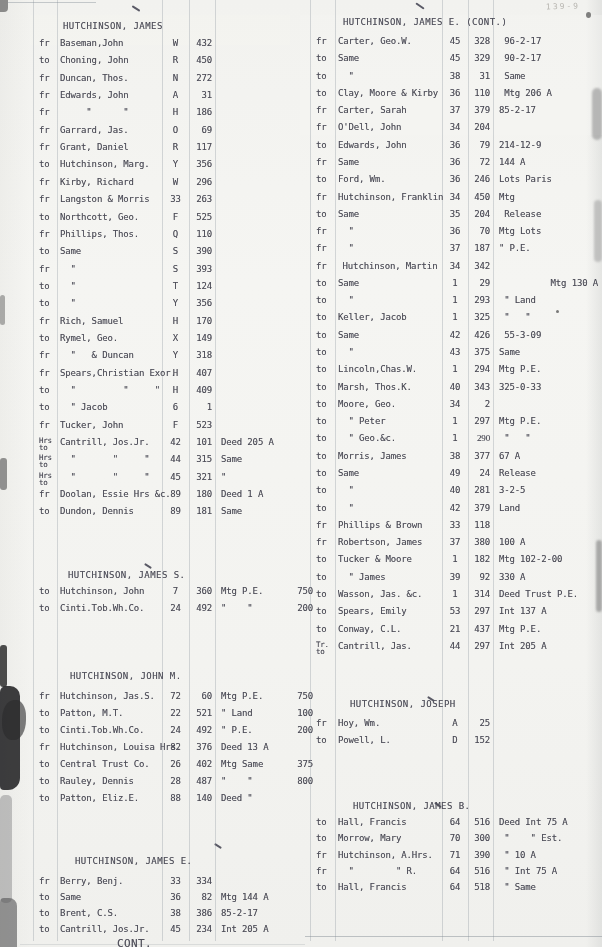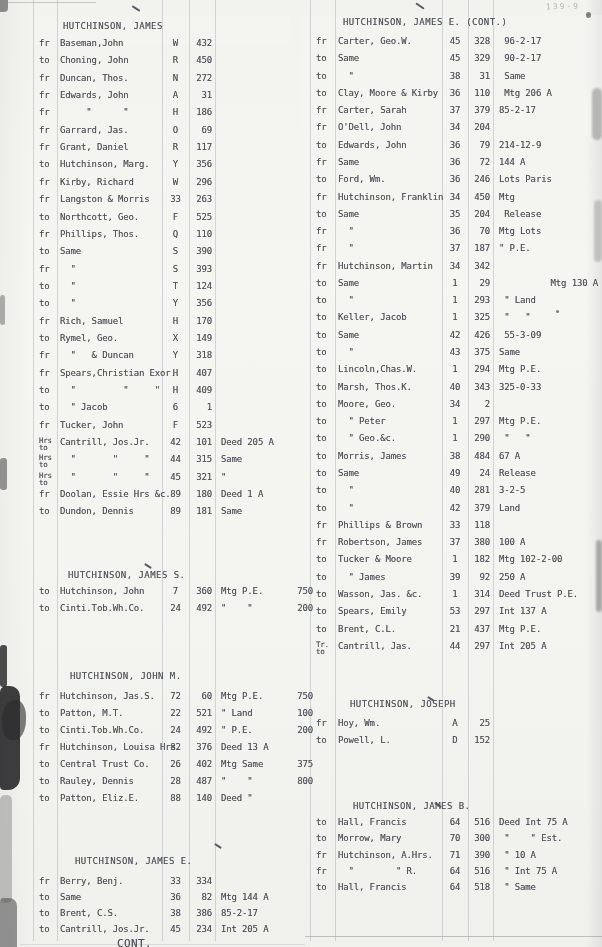--- a/index.html
+++ b/index.html
@@ -143,42 +143,42 @@
     <div class="row" style="left: 310px; top: 87.84px; width: 288px; height: 17.28px;"><div class="cell c-marker" style="width: 25px;">to</div><div class="cell c-name" style="width: 107px;">Clay, Moore &amp; Kirby</div><div class="cell c-book" style="width: 26px;">36</div><div class="cell c-page" style="width: 25px;">110</div><div class="cell c-note" style="width: 105px;"> Mtg 206 A</div></div>
     <div class="row" style="left: 310px; top: 105.12px; width: 288px; height: 17.28px;"><div class="cell c-marker" style="width: 25px;">fr</div><div class="cell c-name" style="width: 107px;">Carter, Sarah</div><div class="cell c-book" style="width: 26px;">37</div><div class="cell c-page" style="width: 25px;">379</div><div class="cell c-note" style="width: 105px;">85-2-17</div></div>
     <div class="row" style="left: 310px; top: 122.4px; width: 288px; height: 17.28px;"><div class="cell c-marker" style="width: 25px;">fr</div><div class="cell c-name" style="width: 107px;">O'Dell, John</div><div class="cell c-book" style="width: 26px;">34</div><div class="cell c-page" style="width: 25px;">204</div><div class="cell c-note" style="width: 105px;"></div></div>
     <div class="row" style="left: 310px; top: 139.68px; width: 288px; height: 17.28px;"><div class="cell c-marker" style="width: 25px;">to</div><div class="cell c-name" style="width: 107px;">Edwards, John</div><div class="cell c-book" style="width: 26px;">36</div><div class="cell c-page" style="width: 25px;">79</div><div class="cell c-note" style="width: 105px;">214-12-9</div></div>
     <div class="row" style="left: 310px; top: 156.96px; width: 288px; height: 17.28px;"><div class="cell c-marker" style="width: 25px;">fr</div><div class="cell c-name" style="width: 107px;">Same</div><div class="cell c-book" style="width: 26px;">36</div><div class="cell c-page" style="width: 25px;">72</div><div class="cell c-note" style="width: 105px;">144 A</div></div>
     <div class="row" style="left: 310px; top: 174.24px; width: 288px; height: 17.28px;"><div class="cell c-marker" style="width: 25px;">to</div><div class="cell c-name" style="width: 107px;">Ford, Wm.</div><div class="cell c-book" style="width: 26px;">36</div><div class="cell c-page" style="width: 25px;">246</div><div class="cell c-note" style="width: 105px;">Lots Paris</div></div>
     <div class="row" style="left: 310px; top: 191.52px; width: 288px; height: 17.28px;"><div class="cell c-marker" style="width: 25px;">fr</div><div class="cell c-name" style="width: 107px;">Hutchinson, Franklin</div><div class="cell c-book" style="width: 26px;">34</div><div class="cell c-page" style="width: 25px;">450</div><div class="cell c-note" style="width: 105px;">Mtg</div></div>
     <div class="row" style="left: 310px; top: 208.8px; width: 288px; height: 17.28px;"><div class="cell c-marker" style="width: 25px;">to</div><div class="cell c-name" style="width: 107px;">Same</div><div class="cell c-book" style="width: 26px;">35</div><div class="cell c-page" style="width: 25px;">204</div><div class="cell c-note" style="width: 105px;"> Release</div></div>
     <div class="row" style="left: 310px; top: 226.08px; width: 288px; height: 17.28px;"><div class="cell c-marker" style="width: 25px;">fr</div><div class="cell c-name" style="width: 107px;">  "</div><div class="cell c-book" style="width: 26px;">36</div><div class="cell c-page" style="width: 25px;">70</div><div class="cell c-note" style="width: 105px;">Mtg Lots</div></div>
     <div class="row" style="left: 310px; top: 243.36px; width: 288px; height: 17.28px;"><div class="cell c-marker" style="width: 25px;">fr</div><div class="cell c-name" style="width: 107px;">  "</div><div class="cell c-book" style="width: 26px;">37</div><div class="cell c-page" style="width: 25px;">187</div><div class="cell c-note" style="width: 105px;">" P.E.</div></div>
-    <div class="row" style="left: 310px; top: 260.64px; width: 288px; height: 17.28px;"><div class="cell c-marker" style="width: 25px;">fr</div><div class="cell c-name" style="width: 107px;">Hutchinson, Martin</div><div class="cell c-book" style="width: 26px;">34</div><div class="cell c-page" style="width: 25px;">342</div><div class="cell c-note" style="width: 105px;"></div></div>
+    <div class="row" style="left: 310px; top: 260.64px; width: 288px; height: 17.28px;"><div class="cell c-marker" style="width: 25px;">fr</div><div class="cell c-name" style="width: 107px; text-align: center;">Hutchinson, Martin</div><div class="cell c-book" style="width: 26px;">34</div><div class="cell c-page" style="width: 25px;">342</div><div class="cell c-note" style="width: 105px;"></div></div>
     <div class="row" style="left: 310px; top: 277.92px; width: 288px; height: 17.28px;"><div class="cell c-marker" style="width: 25px;">to</div><div class="cell c-name" style="width: 107px;">Same</div><div class="cell c-book" style="width: 26px;">1</div><div class="cell c-page" style="width: 25px;">29</div><div class="cell c-note" style="width: 105px; text-align: right;">Mtg 130 A</div></div>
     <div class="row" style="left: 310px; top: 295.2px; width: 288px; height: 17.28px;"><div class="cell c-marker" style="width: 25px;">to</div><div class="cell c-name" style="width: 107px;">  "</div><div class="cell c-book" style="width: 26px;">1</div><div class="cell c-page" style="width: 25px;">293</div><div class="cell c-note" style="width: 105px;"> " Land</div></div>
     <div class="row" style="left: 310px; top: 312.48px; width: 288px; height: 17.28px;"><div class="cell c-marker" style="width: 25px;">to</div><div class="cell c-name" style="width: 107px;">Keller, Jacob</div><div class="cell c-book" style="width: 26px;">1</div><div class="cell c-page" style="width: 25px;">325</div><div class="cell c-note" style="width: 105px;"> "   "</div></div>
     <div class="row" style="left: 310px; top: 329.76px; width: 288px; height: 17.28px;"><div class="cell c-marker" style="width: 25px;">to</div><div class="cell c-name" style="width: 107px;">Same</div><div class="cell c-book" style="width: 26px;">42</div><div class="cell c-page" style="width: 25px;">426</div><div class="cell c-note" style="width: 105px;"> 55-3-09</div></div>
     <div class="row" style="left: 310px; top: 347.04px; width: 288px; height: 17.28px;"><div class="cell c-marker" style="width: 25px;">to</div><div class="cell c-name" style="width: 107px;">  "</div><div class="cell c-book" style="width: 26px;">43</div><div class="cell c-page" style="width: 25px;">375</div><div class="cell c-note" style="width: 105px;">Same</div></div>
     <div class="row" style="left: 310px; top: 364.32px; width: 288px; height: 17.28px;"><div class="cell c-marker" style="width: 25px;">to</div><div class="cell c-name" style="width: 107px;">Lincoln,Chas.W.</div><div class="cell c-book" style="width: 26px;">1</div><div class="cell c-page" style="width: 25px;">294</div><div class="cell c-note" style="width: 105px;">Mtg P.E.</div></div>
     <div class="row" style="left: 310px; top: 381.6px; width: 288px; height: 17.28px;"><div class="cell c-marker" style="width: 25px;">to</div><div class="cell c-name" style="width: 107px;">Marsh, Thos.K.</div><div class="cell c-book" style="width: 26px;">40</div><div class="cell c-page" style="width: 25px;">343</div><div class="cell c-note" style="width: 105px;">325-0-33</div></div>
     <div class="row" style="left: 310px; top: 398.88px; width: 288px; height: 17.28px;"><div class="cell c-marker" style="width: 25px;">to</div><div class="cell c-name" style="width: 107px;">Moore, Geo.</div><div class="cell c-book" style="width: 26px;">34</div><div class="cell c-page" style="width: 25px;">2</div><div class="cell c-note" style="width: 105px;"></div></div>
     <div class="row" style="left: 310px; top: 416.16px; width: 288px; height: 17.28px;"><div class="cell c-marker" style="width: 25px;">to</div><div class="cell c-name" style="width: 107px;">  " Peter</div><div class="cell c-book" style="width: 26px;">1</div><div class="cell c-page" style="width: 25px;">297</div><div class="cell c-note" style="width: 105px;">Mtg P.E.</div></div>
-    <div class="row" style="left: 310px; top: 433.44px; width: 288px; height: 17.28px;"><div class="cell c-marker" style="width: 25px;">to</div><div class="cell c-name" style="width: 107px;">  " Geo.&amp;c.</div><div class="cell c-book" style="width: 26px;">1</div><div class="cell c-page" style="width: 25px;">290</div><div class="cell c-note" style="width: 105px;"> "   "</div></div>
-    <div class="row" style="left: 310px; top: 450.72px; width: 288px; height: 17.28px;"><div class="cell c-marker" style="width: 25px;">to</div><div class="cell c-name" style="width: 107px;">Morris, James</div><div class="cell c-book" style="width: 26px;">38</div><div class="cell c-page" style="width: 25px;">484</div><div class="cell c-note" style="width: 105px;">67 A</div></div>
+    <div class="row" style="left: 310px; top: 433.44px; width: 288px; height: 17.28px;"><div class="cell c-marker" style="width: 25px;">to</div><div class="cell c-name" style="width: 107px;">  " Geo.&amp;c.</div><div class="cell c-book" style="width: 26px;">1</div><div class="cell c-page" style="width: 25px; font-family: Liberation Serif, serif;">290</div><div class="cell c-note" style="width: 105px;"> "   "</div></div>
+    <div class="row" style="left: 310px; top: 450.72px; width: 288px; height: 17.28px;"><div class="cell c-marker" style="width: 25px;">to</div><div class="cell c-name" style="width: 107px;">Morris, James</div><div class="cell c-book" style="width: 26px;">38</div><div class="cell c-page" style="width: 25px;">377</div><div class="cell c-note" style="width: 105px;">67 A</div></div>
     <div class="row" style="left: 310px; top: 468px; width: 288px; height: 17.28px;"><div class="cell c-marker" style="width: 25px;">to</div><div class="cell c-name" style="width: 107px;">Same</div><div class="cell c-book" style="width: 26px;">49</div><div class="cell c-page" style="width: 25px;">24</div><div class="cell c-note" style="width: 105px;">Release</div></div>
     <div class="row" style="left: 310px; top: 485.28px; width: 288px; height: 17.28px;"><div class="cell c-marker" style="width: 25px;">to</div><div class="cell c-name" style="width: 107px;">  "</div><div class="cell c-book" style="width: 26px;">40</div><div class="cell c-page" style="width: 25px;">281</div><div class="cell c-note" style="width: 105px;">3-2-5</div></div>
     <div class="row" style="left: 310px; top: 502.56px; width: 288px; height: 17.28px;"><div class="cell c-marker" style="width: 25px;">to</div><div class="cell c-name" style="width: 107px;">  "</div><div class="cell c-book" style="width: 26px;">42</div><div class="cell c-page" style="width: 25px;">379</div><div class="cell c-note" style="width: 105px;">Land</div></div>
     <div class="row" style="left: 310px; top: 519.84px; width: 288px; height: 17.28px;"><div class="cell c-marker" style="width: 25px;">fr</div><div class="cell c-name" style="width: 107px;">Phillips &amp; Brown</div><div class="cell c-book" style="width: 26px;">33</div><div class="cell c-page" style="width: 25px;">118</div><div class="cell c-note" style="width: 105px;"></div></div>
     <div class="row" style="left: 310px; top: 537.12px; width: 288px; height: 17.28px;"><div class="cell c-marker" style="width: 25px;">fr</div><div class="cell c-name" style="width: 107px;">Robertson, James</div><div class="cell c-book" style="width: 26px;">37</div><div class="cell c-page" style="width: 25px;">380</div><div class="cell c-note" style="width: 105px;">100 A</div></div>
     <div class="row" style="left: 310px; top: 554.4px; width: 288px; height: 17.28px;"><div class="cell c-marker" style="width: 25px;">to</div><div class="cell c-name" style="width: 107px;">Tucker &amp; Moore</div><div class="cell c-book" style="width: 26px;">1</div><div class="cell c-page" style="width: 25px;">182</div><div class="cell c-note" style="width: 105px;">Mtg 102-2-00</div></div>
-    <div class="row" style="left: 310px; top: 571.68px; width: 288px; height: 17.28px;"><div class="cell c-marker" style="width: 25px;">to</div><div class="cell c-name" style="width: 107px;">  " James</div><div class="cell c-book" style="width: 26px;">39</div><div class="cell c-page" style="width: 25px;">92</div><div class="cell c-note" style="width: 105px;">250 A</div></div>
+    <div class="row" style="left: 310px; top: 571.68px; width: 288px; height: 17.28px;"><div class="cell c-marker" style="width: 25px;">to</div><div class="cell c-name" style="width: 107px;">  " James</div><div class="cell c-book" style="width: 26px;">39</div><div class="cell c-page" style="width: 25px;">92</div><div class="cell c-note" style="width: 105px;">330 A</div></div>
     <div class="row" style="left: 310px; top: 588.96px; width: 288px; height: 17.28px;"><div class="cell c-marker" style="width: 25px;">to</div><div class="cell c-name" style="width: 107px;">Wasson, Jas. &amp;c.</div><div class="cell c-book" style="width: 26px;">1</div><div class="cell c-page" style="width: 25px;">314</div><div class="cell c-note" style="width: 105px;">Deed Trust P.E.</div></div>
     <div class="row" style="left: 310px; top: 606.24px; width: 288px; height: 17.28px;"><div class="cell c-marker" style="width: 25px;">to</div><div class="cell c-name" style="width: 107px;">Spears, Emily</div><div class="cell c-book" style="width: 26px;">53</div><div class="cell c-page" style="width: 25px;">297</div><div class="cell c-note" style="width: 105px;">Int 137 A</div></div>
-    <div class="row" style="left: 310px; top: 623.52px; width: 288px; height: 17.28px;"><div class="cell c-marker" style="width: 25px;">to</div><div class="cell c-name" style="width: 107px;">Brent, C.L.</div><div class="cell c-book" style="width: 26px;">21</div><div class="cell c-page" style="width: 25px;">437</div><div class="cell c-note" style="width: 105px;">Mtg P.E.</div></div>
+    <div class="row" style="left: 310px; top: 623.52px; width: 288px; height: 17.28px;"><div class="cell c-marker" style="width: 25px;">to</div><div class="cell c-name" style="width: 107px;">Conway, C.L.</div><div class="cell c-book" style="width: 26px;">21</div><div class="cell c-page" style="width: 25px;">437</div><div class="cell c-note" style="width: 105px;">Mtg P.E.</div></div>
     <div class="row" style="left: 310px; top: 640.8px; width: 288px; height: 17.28px;"><div class="cell c-marker small" style="width: 25px;"><span>Tr.</span><span>to</span></div><div class="cell c-name" style="width: 107px;">Cantrill, Jas.</div><div class="cell c-book" style="width: 26px;">44</div><div class="cell c-page" style="width: 25px;">297</div><div class="cell c-note" style="width: 105px;">Int 205 A</div></div>
     <div class="section-title" style="left: 350px; top: 699px;">HUTCHINSON, JOSEPH</div>
     <div class="row" style="left: 310px; top: 718px; width: 288px; height: 17px;"><div class="cell c-marker" style="width: 25px;">fr</div><div class="cell c-name" style="width: 107px;">Hoy, Wm.</div><div class="cell c-book" style="width: 26px;">A</div><div class="cell c-page" style="width: 25px;">25</div><div class="cell c-note" style="width: 105px;"></div></div>
     <div class="row" style="left: 310px; top: 735px; width: 288px; height: 17px;"><div class="cell c-marker" style="width: 25px;">to</div><div class="cell c-name" style="width: 107px;">Powell, L.</div><div class="cell c-book" style="width: 26px;">D</div><div class="cell c-page" style="width: 25px;">152</div><div class="cell c-note" style="width: 105px;"></div></div>
     <div class="section-title" style="left: 353px; top: 801px;">HUTCHINSON, JAMES B.</div>
     <div class="row" style="left: 310px; top: 817px; width: 288px; height: 16.3px;"><div class="cell c-marker" style="width: 25px;">to</div><div class="cell c-name" style="width: 107px;">Hall, Francis</div><div class="cell c-book" style="width: 26px;">64</div><div class="cell c-page" style="width: 25px;">516</div><div class="cell c-note" style="width: 105px;">Deed Int 75 A</div></div>
     <div class="row" style="left: 310px; top: 833.3px; width: 288px; height: 16.3px;"><div class="cell c-marker" style="width: 25px;">to</div><div class="cell c-name" style="width: 107px;">Morrow, Mary</div><div class="cell c-book" style="width: 26px;">70</div><div class="cell c-page" style="width: 25px;">300</div><div class="cell c-note" style="width: 105px;"> "    " Est.</div></div>
     <div class="row" style="left: 310px; top: 849.6px; width: 288px; height: 16.3px;"><div class="cell c-marker" style="width: 25px;">fr</div><div class="cell c-name" style="width: 107px;">Hutchinson, A.Hrs.</div><div class="cell c-book" style="width: 26px;">71</div><div class="cell c-page" style="width: 25px;">390</div><div class="cell c-note" style="width: 105px;"> " 10 A</div></div>
     <div class="row" style="left: 310px; top: 865.9px; width: 288px; height: 16.3px;"><div class="cell c-marker" style="width: 25px;">fr</div><div class="cell c-name" style="width: 107px;">  "        " R.</div><div class="cell c-book" style="width: 26px;">64</div><div class="cell c-page" style="width: 25px;">516</div><div class="cell c-note" style="width: 105px;"> " Int 75 A</div></div>
     <div class="row" style="left: 310px; top: 882.2px; width: 288px; height: 16.3px;"><div class="cell c-marker" style="width: 25px;">to</div><div class="cell c-name" style="width: 107px;">Hall, Francis</div><div class="cell c-book" style="width: 26px;">64</div><div class="cell c-page" style="width: 25px;">518</div><div class="cell c-note" style="width: 105px;"> " Same</div></div>

